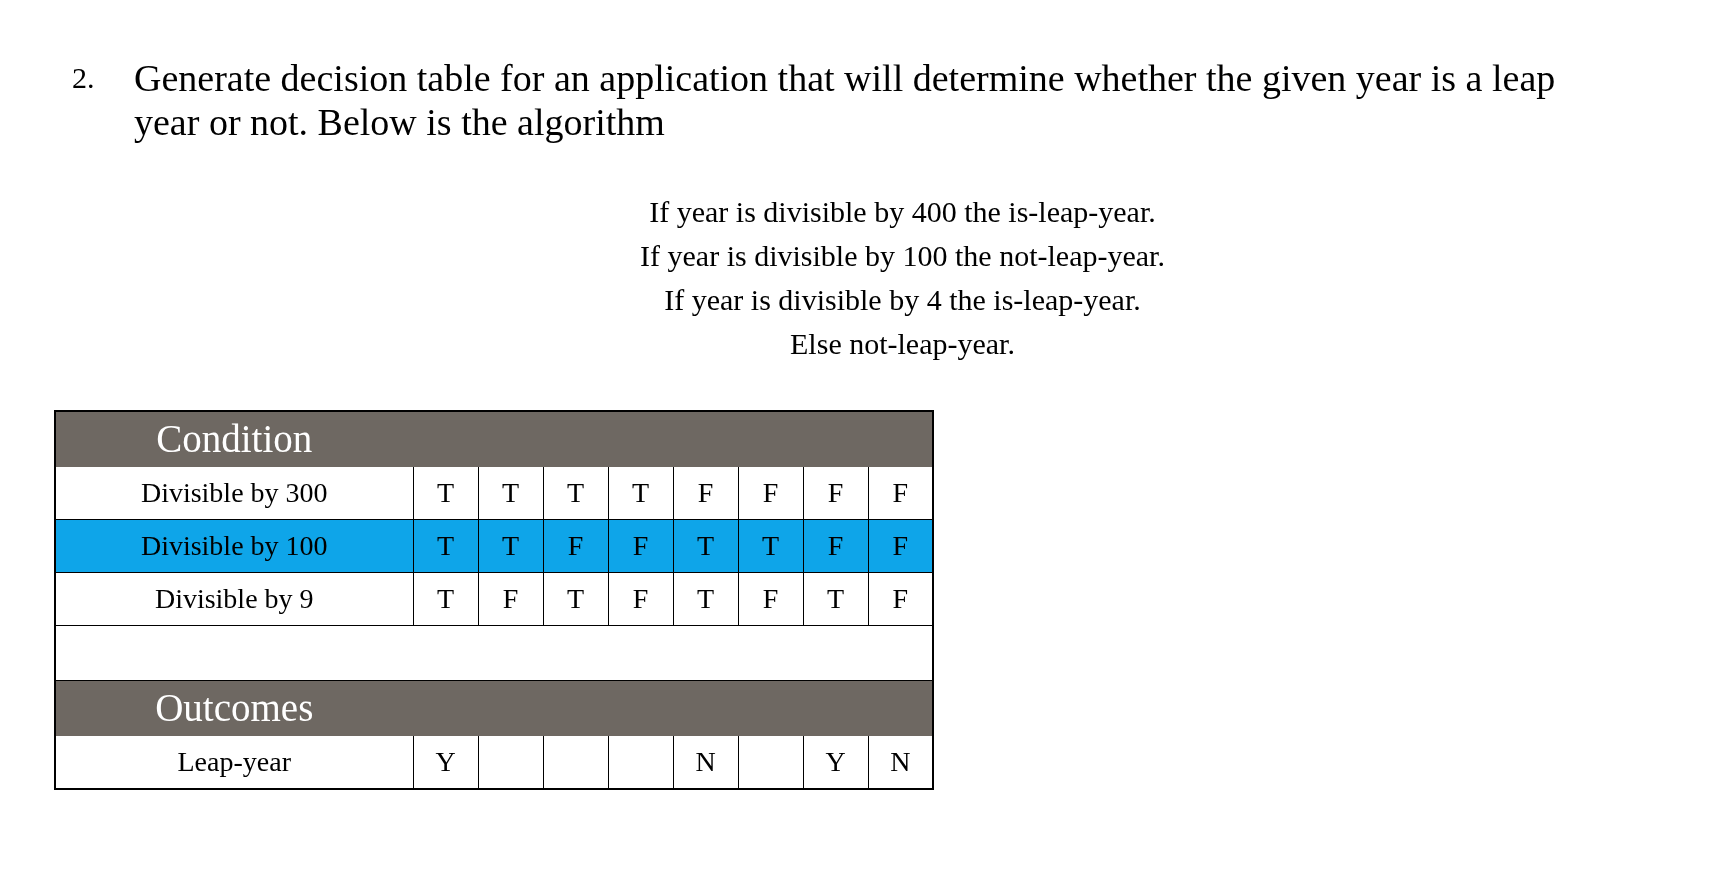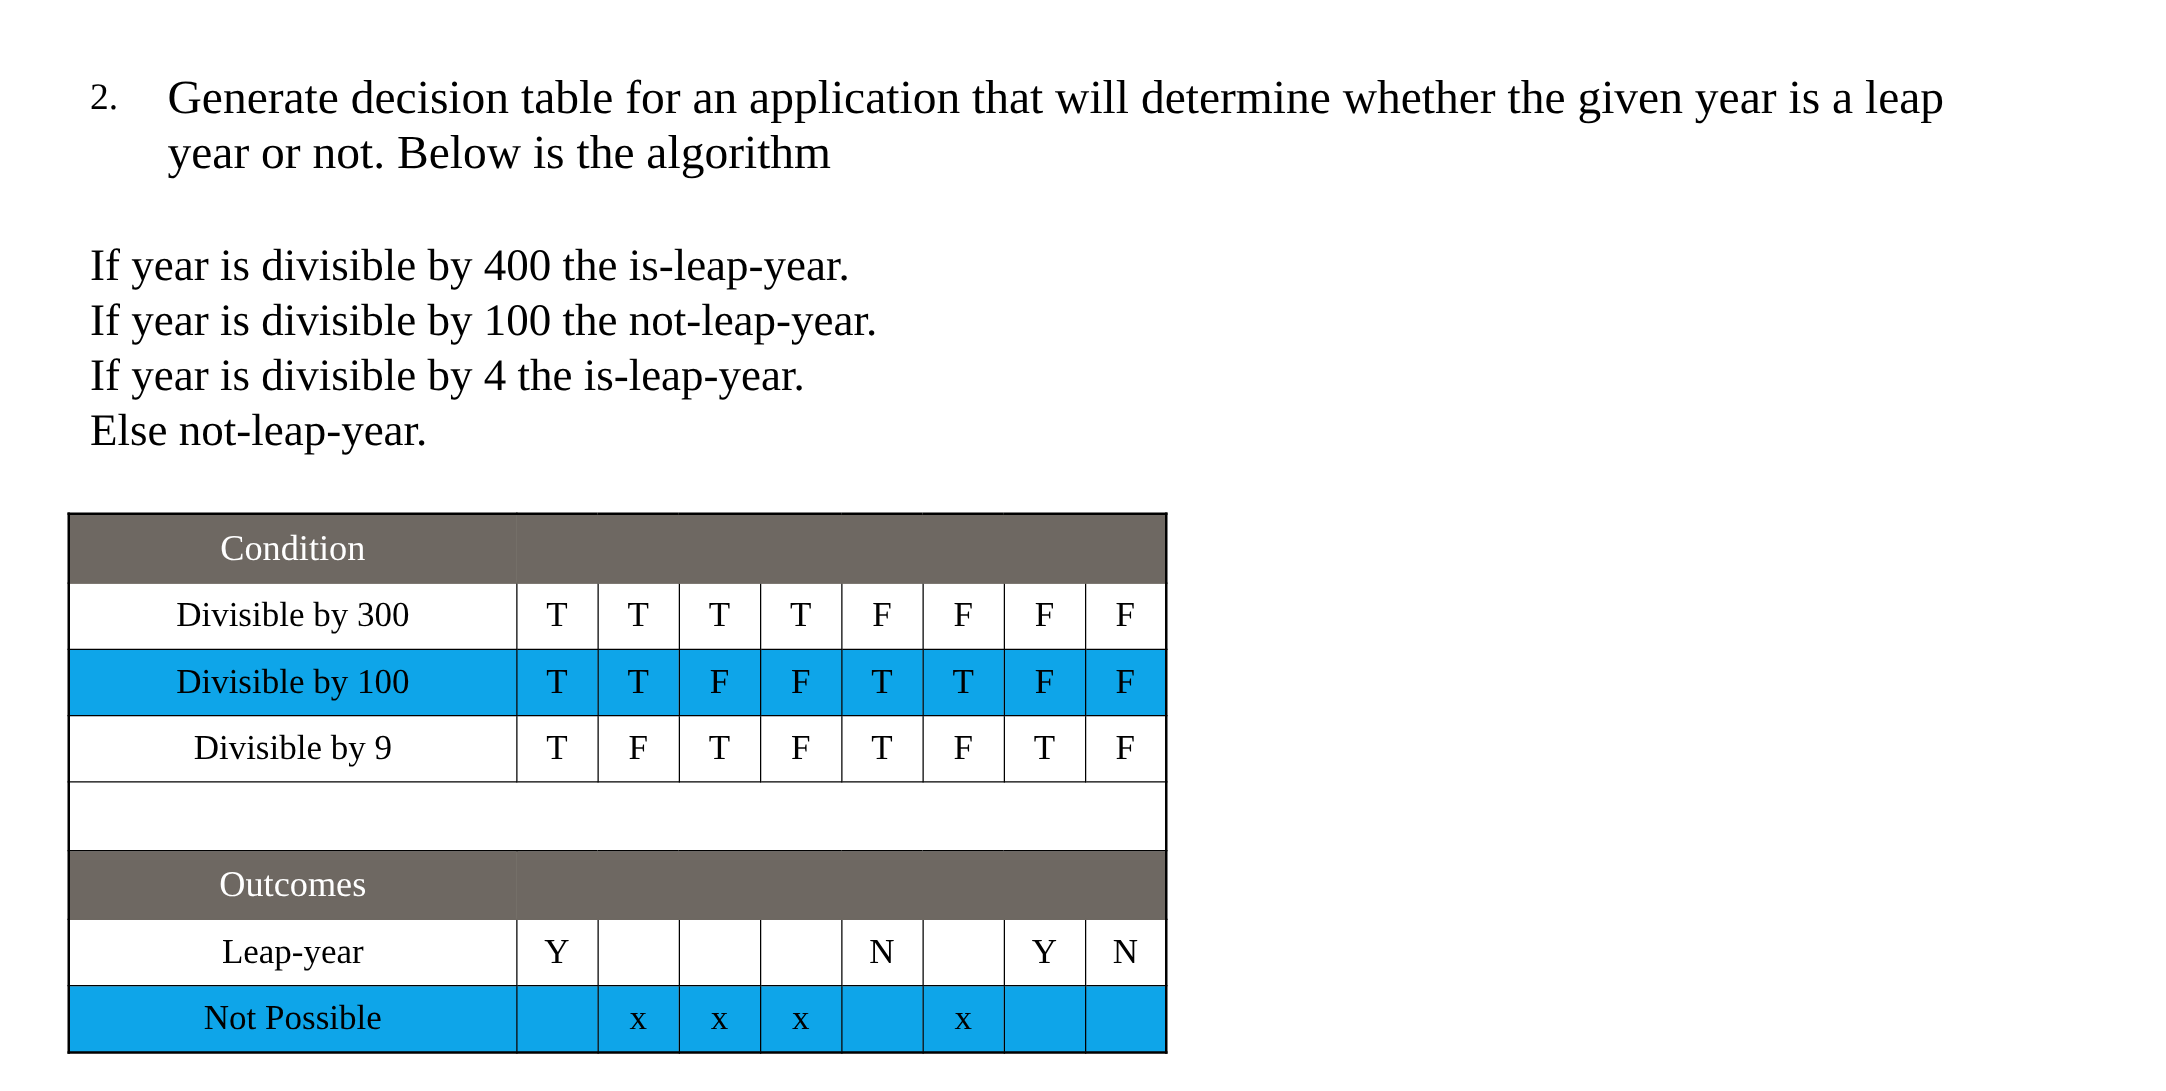--- a/index.html
+++ b/index.html
@@ -38,23 +38,24 @@
     font-size: 38px;
     line-height: 44px;
     max-width: 1460px;
   }
   
   .algorithm {
     margin-left: 72px;
     margin-top: 46px;
   }
   .algo-line {
-    font-size: 36px;
+    font-size: 30px;
     line-height: 44px;
     white-space: nowrap;
+    text-align: center;
   }
   
   .table-wrap {
     margin-left: 54px;
     margin-top: 44px;
     width: 930px;
   }
   table.decision {
     border-collapse: collapse;
     table-layout: fixed;
@@ -76,21 +77,21 @@
     padding-left: 16px;
     width: 358px;
   }
   tr.header td {
     background: #6e6862;
     color: #ffffff;
     border-color: #6e6862;
     height: 46px;
   }
   tr.header td.label {
-    font-size: 29px;
+    font-size: 39px;
   }
   tr.shaded td {
     background: #0ea5e9;
   }
   tr.spacer td {
     background: #ffffff;
     height: 46px;
     border-left: 1px solid #000000;
     border-right: 1px solid #000000;
   }
@@ -184,28 +185,17 @@
           <td>Y</td>
           <td></td>
           <td></td>
           <td></td>
           <td>N</td>
           <td></td>
           <td>Y</td>
           <td>N</td>
         </tr>
 
-        <tr class="shaded">
-          <td class="label">Not Possible</td>
-          <td class="small-x"></td>
-          <td class="small-x">x</td>
-          <td class="small-x">x</td>
-          <td class="small-x">x</td>
-          <td class="small-x"></td>
-          <td class="small-x">x</td>
-          <td class="small-x"></td>
-          <td class="small-x"></td>
-        </tr>
       </tbody>
     </table>
   </div>
 
 </div>
 
 </body></html>

